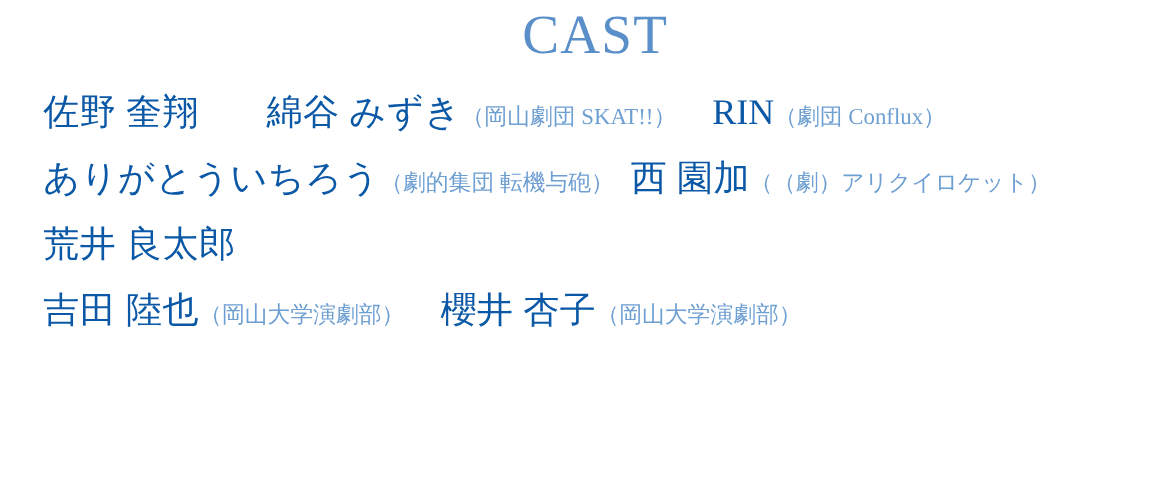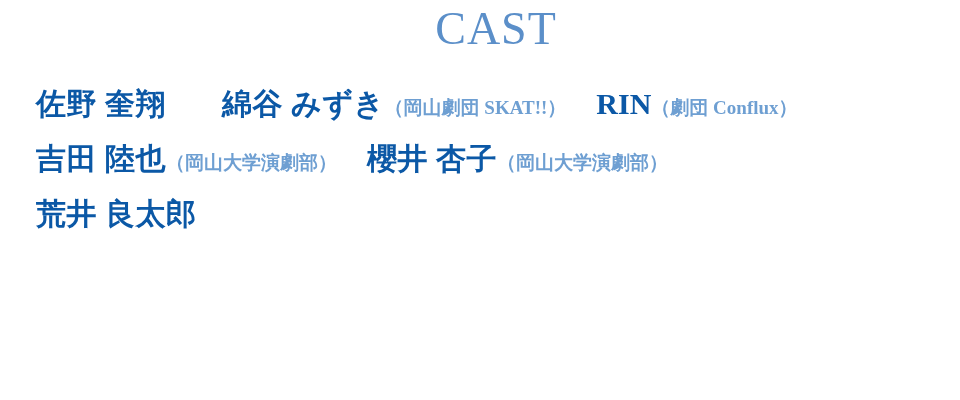--- a/index.html
+++ b/index.html
@@ -35,24 +35,23 @@
     line-height: 54px;
     letter-spacing: 1px;
     color: #5b8fc9;
     font-weight: 400;
     white-space: nowrap;
   }
 
   
   .cast-list {
     position: absolute;
-    top: 76px;
+    top: 66px;
     left: 36px;
     width: 912px;
-    font-weight: bold;
   }
 
   .cast-row {
     height: 55px;
     line-height: 55px;
     white-space: nowrap;
     font-size: 0; 
   }
 
   .cast-entry {
@@ -99,27 +98,32 @@
   <div class="cast-list">
 
     <div class="cast-row">
       <span class="cast-entry"><span class="cast-name">佐野 奎翔</span></span>
       <span class="gap-lg"></span>
       <span class="cast-entry"><span class="cast-name">綿谷 みずき</span><span class="cast-affil">（岡山劇団 SKAT!!）</span></span>
       <span class="gap-md"></span>
       <span class="cast-entry"><span class="cast-name latin">RIN</span><span class="cast-affil">（劇団 Conflux）</span></span>
     </div>
 
+    <div class="cast-row">
+      <span class="cast-entry"><span class="cast-name">ありがとういちろう</span><span class="cast-affil">（劇的集団 転機与砲）</span></span>
+      <span class="gap-sm"></span>
+      <span class="cast-entry"><span class="cast-name">西 園加</span><span class="cast-affil">（（劇）アリクイロケット）</span></span>
+    </div>
 
 
+
+    <div class="cast-row">
+      <span class="cast-entry"><span class="cast-name">荒井 良太郎</span></span>
+    </div>
 
     <div class="cast-row">
       <span class="cast-entry"><span class="cast-name">吉田 陸也</span><span class="cast-affil">（岡山大学演劇部）</span></span>
       <span class="gap-md"></span>
       <span class="cast-entry"><span class="cast-name">櫻井 杏子</span><span class="cast-affil">（岡山大学演劇部）</span></span>
     </div>
 
-    <div class="cast-row">
-      <span class="cast-entry"><span class="cast-name">荒井 良太郎</span></span>
-    </div>
-
   </div>
 </div>
 
 </body></html>

